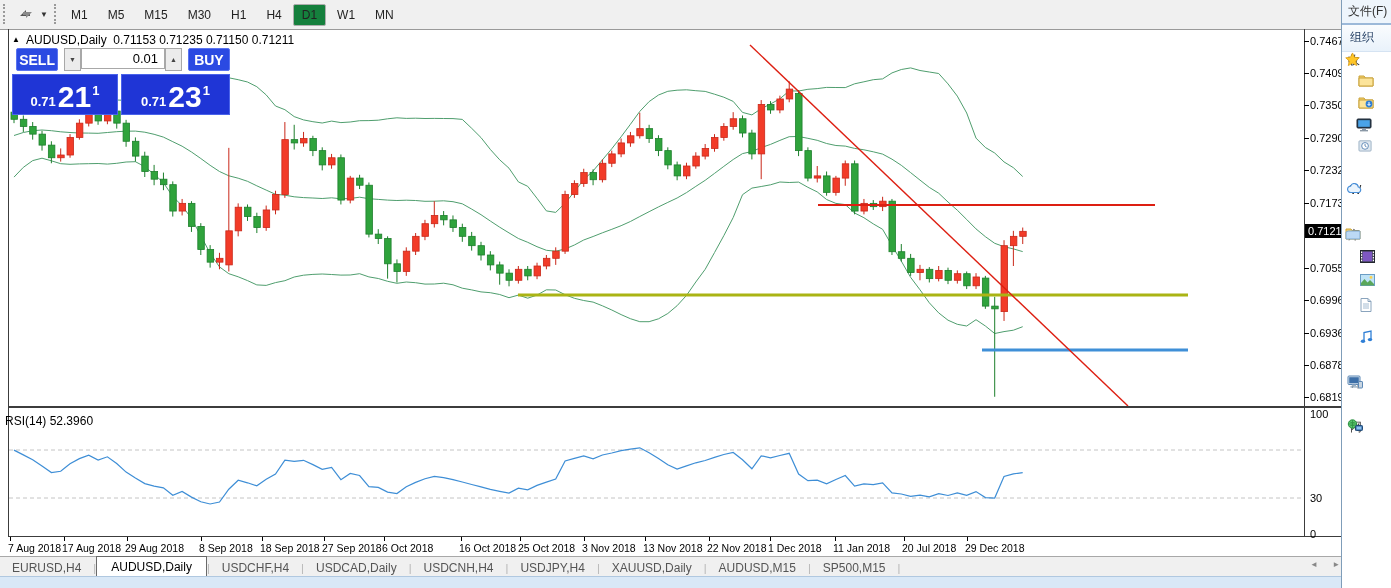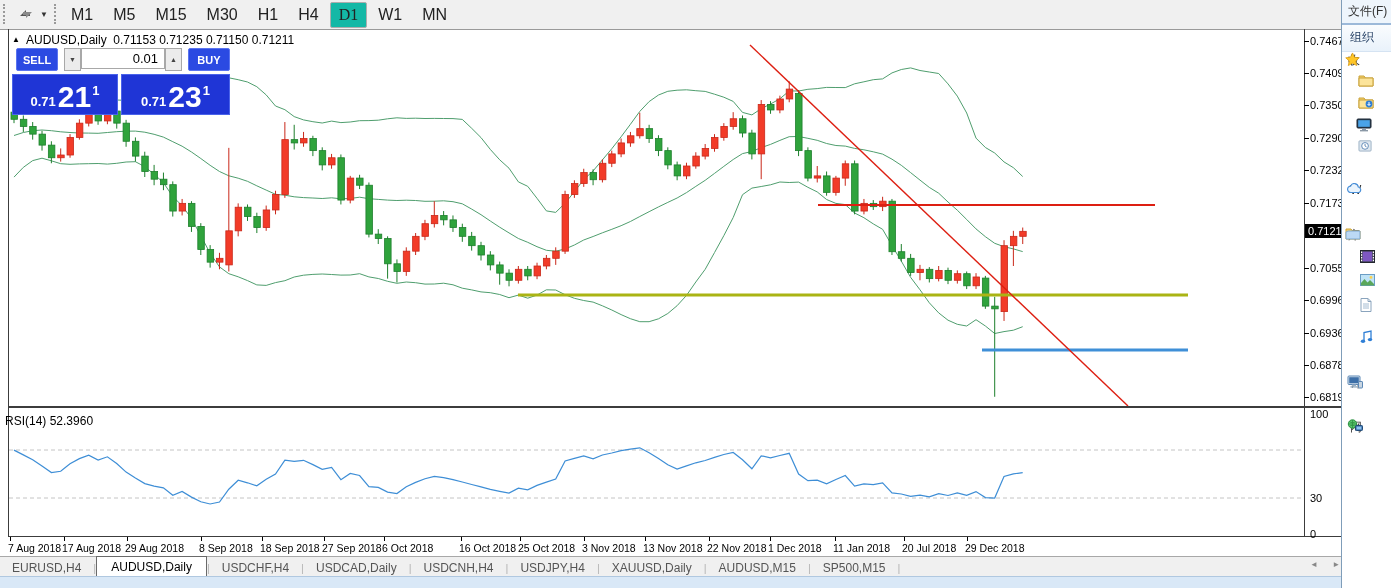--- a/index.html
+++ b/index.html
@@ -3,31 +3,31 @@
 <meta charset="utf-8">
 <style>
   html,body{margin:0;padding:0;background:#fff;font-family:"Liberation Sans",sans-serif;}
   #stage{position:relative;width:1391px;height:588px;overflow:hidden;background:#fff;}
   
   .toolbar{position:absolute;left:0;top:0;width:1341px;height:29px;background:#f0f0f0;border-bottom:1px solid #9a9a9a;}
   .grip{position:absolute;top:4px;width:4px;height:20px;border-left:2px dotted #9a9a9a;}
   .tool-ico{position:absolute;left:16px;top:5px;width:22px;height:18px;cursor:pointer;}
   .caret{position:absolute;left:40px;top:10px;font-size:8px;color:#333;cursor:pointer;}
   .tfwrap{position:absolute;left:62px;top:3px;height:23px;display:flex;align-items:center;}
-  .tfbtn{font-size:16px;color:#222;padding:3px 8px;margin-right:2px;border:1px solid transparent;border-radius:2px;cursor:pointer;}
-  .tfbtn.active{background:#14b8a6;border-color:#adadad;font-family:Liberation Serif, serif;}
+  .tfbtn{font-size:12px;color:#222;padding:3px 8px;margin-right:2px;border:1px solid transparent;border-radius:2px;cursor:pointer;}
+  .tfbtn.active{background:#15803d;border-color:#adadad;}
   
   .vline,.hline{position:absolute;background:#3c3c3c;}
   
   .chart-title{position:absolute;left:26px;top:33px;font-size:12px;color:#000;white-space:nowrap;}
   .collapse{position:absolute;left:12px;top:35px;font-size:8px;color:#000;cursor:pointer;}
   
   .panel{position:absolute;left:12px;top:48px;width:218px;height:64px;}
   .prow{position:absolute;left:0;top:0;width:218px;height:23px;display:flex;}
-  .pbtn{width:46px;height:21px;background:#2b4ae2;border:1px solid #5a74f0;border-radius:2px;color:#fff;font-size:11px;font-weight:bold;display:flex;align-items:center;justify-content:center;cursor:pointer;}
+  .pbtn{width:46px;height:21px;background:#2b4ae2;border:1px solid #5a74f0;border-radius:2px;color:#fff;font-size:14px;font-weight:bold;display:flex;align-items:center;justify-content:center;cursor:pointer;}
   .spin{width:17px;height:21px;background:#ececec;border:1px solid #a8a8a8;color:#444;font-size:7px;display:flex;align-items:center;justify-content:center;cursor:pointer;}
   .vol{width:70px;height:19px;border:1px solid #a8a8a8;background:#fff;font-size:13px;text-align:right;padding:0 6px;font-family:"Liberation Sans",sans-serif;}
   .qbox{position:absolute;top:26px;height:37px;background:#1f35d6;border:1px solid #4a63ea;color:#fff;display:flex;align-items:flex-end;justify-content:center;padding-bottom:2px;cursor:pointer;}
   .qbox .sm{font-size:13px;font-weight:bold;margin-bottom:3px;}
   .qbox .big{font-size:30px;font-weight:bold;line-height:30px;margin-left:2px;}
   .qbox .sup{font-size:13px;font-weight:bold;vertical-align:top;margin-left:1px;margin-bottom:14px;}
   
   .pricelabel{position:absolute;left:1310px;font-size:11px;color:#000;}
   .ptick{position:absolute;left:1304px;width:5px;height:1px;background:#000;}
   .pricetag{position:absolute;left:1305px;width:44px;height:14px;background:#000;color:#fff;font-size:11px;text-align:left;padding-left:3px;line-height:14px;}

